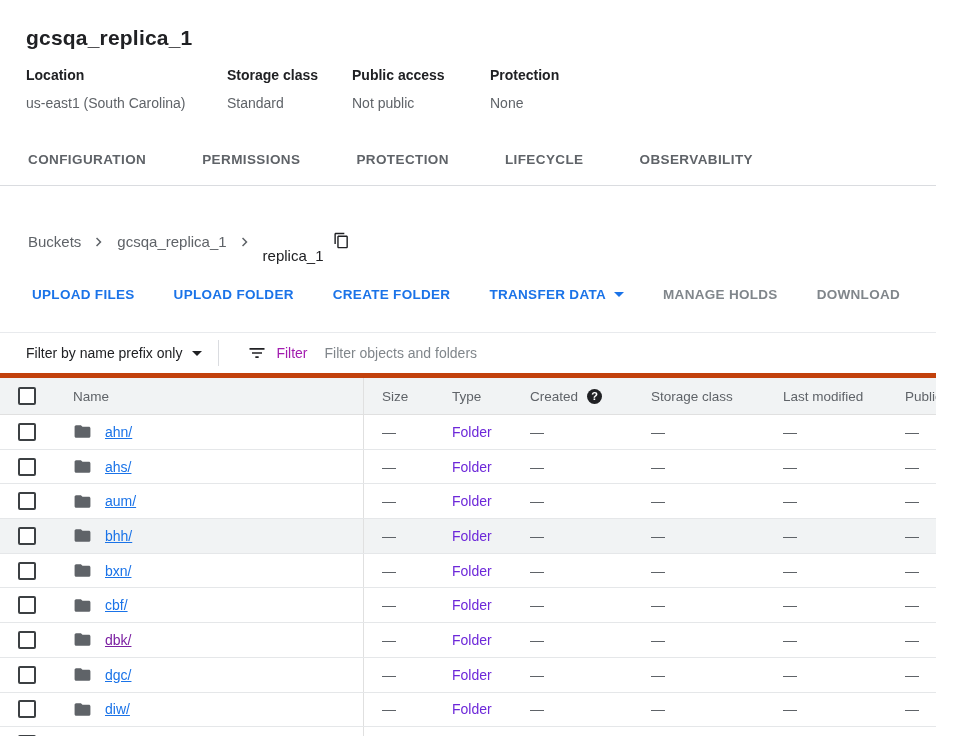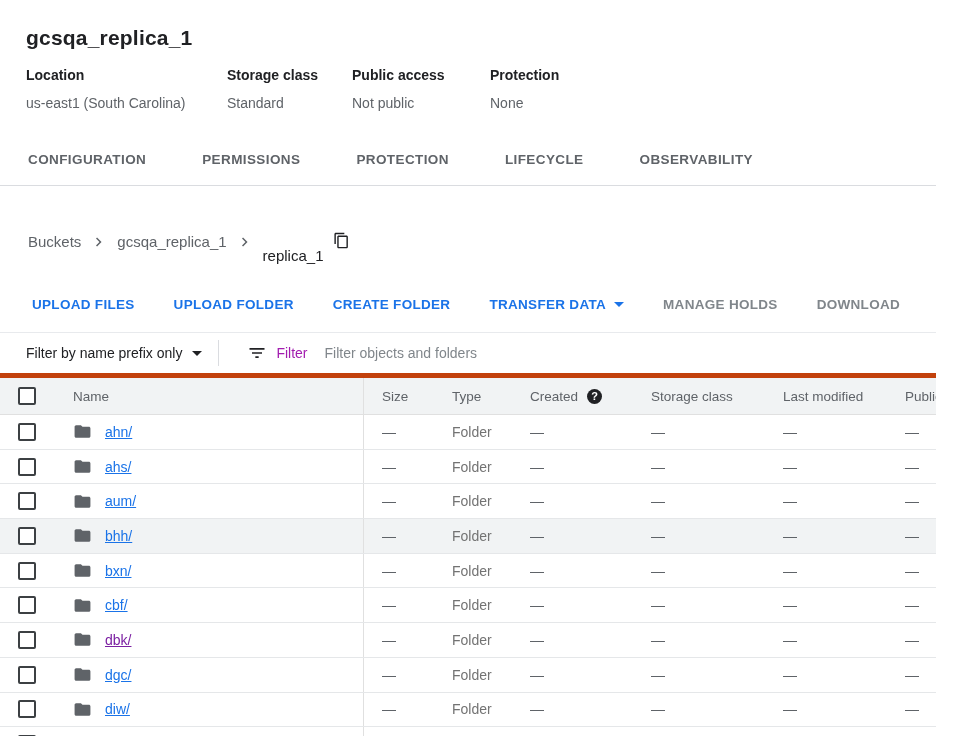--- a/index.html
+++ b/index.html
@@ -21,21 +21,21 @@
   .tab { padding:0 28px; display:flex; align-items:center; font-size:13.5px; font-weight:700;
          letter-spacing:.4px; color:#5f6368; border-bottom:3px solid transparent; cursor:pointer; }
   .tab.active { color:#1a73e8; border-bottom-color:#1a73e8; }
   
   .crumbs { display:flex; align-items:center; padding:33px 0 0 28px; font-size:15px; color:#5f6368; }
   .crumb { cursor:pointer; }
   .crumb.current { color:#202124; font-weight:500; cursor:default;margin-top:28px; }
   .crumb-sep { display:flex; align-items:center; margin:0 9px; }
   .copy-btn { background:none; border:none; margin-left:10px; cursor:pointer; display:flex; align-items:center; padding:0; }
   
-  .toolbar { display:flex; align-items:flex-end; padding-left:32px; margin-top:12px; height:36px; gap:39px; white-space:nowrap; }
+  .toolbar { display:flex; align-items:center; padding-left:32px; margin-top:12px; height:36px; gap:39px; white-space:nowrap; }
   .tbtn { background:none; border:none; font-family:inherit; font-size:13.5px; font-weight:700;
           letter-spacing:.3px; color:#1a73e8; cursor:pointer; display:flex; align-items:center; gap:8px; padding:0; }
   .tbtn.disabled { color:#80868b; cursor:default; }
   .caret-blue { width:0; height:0; border-left:5px solid transparent; border-right:5px solid transparent; border-top:5px solid #1a73e8; }
   .caret-dark { width:0; height:0; border-left:5px solid transparent; border-right:5px solid transparent; border-top:5px solid #202124; }
   
   .filterbar { margin-top:20px; height:46px; border-top:1px solid #e8eaed; border-bottom:5px solid #c2410c;
                display:flex; align-items:center; padding-left:26px; }
   .scope-btn { background:none; border:none; font-family:inherit; font-size:14px; color:#202124;
                display:flex; align-items:center; gap:10px; cursor:pointer; padding:0; }
@@ -56,21 +56,21 @@
   .folder-ic { margin-left:18px; display:flex; align-items:center; }
   .obj-link { margin-left:13px; font-size:14px; color:#1a73e8; text-decoration:underline; cursor:pointer; }
   .trow.visited .obj-link { color:#7b1fa2; }
   .col-size { flex:0 0 77px; border-left:1px solid #e0e0e0; padding-left:18px; align-self:stretch; display:flex; align-items:center; }
   .col-type { flex:0 0 80px; padding-left:12px; }
   .col-created { flex:0 0 120px; padding-left:10px; display:flex; align-items:center; gap:9px; }
   .col-storage { flex:0 0 135px; padding-left:11px; }
   .col-modified { flex:0 0 120px; padding-left:8px; }
   .col-public { flex:0 0 130px; padding-left:10px; white-space:nowrap; }
   .dash { color:#5f6368; }
-  .type-txt { color:#737373; }
+  .type-txt { color:#6d28d9; }
   .help-ic { width:15px; height:15px; border-radius:50%; background:#202124; color:#fff; font-size:11px;
              font-weight:700; display:flex; align-items:center; justify-content:center; cursor:pointer; line-height:1; }
 </style>
 </head>
 <body>
 
 <div class="page">
 
   <div class="top">
     <div class="page-title">gcsqa_replica_1</div>

